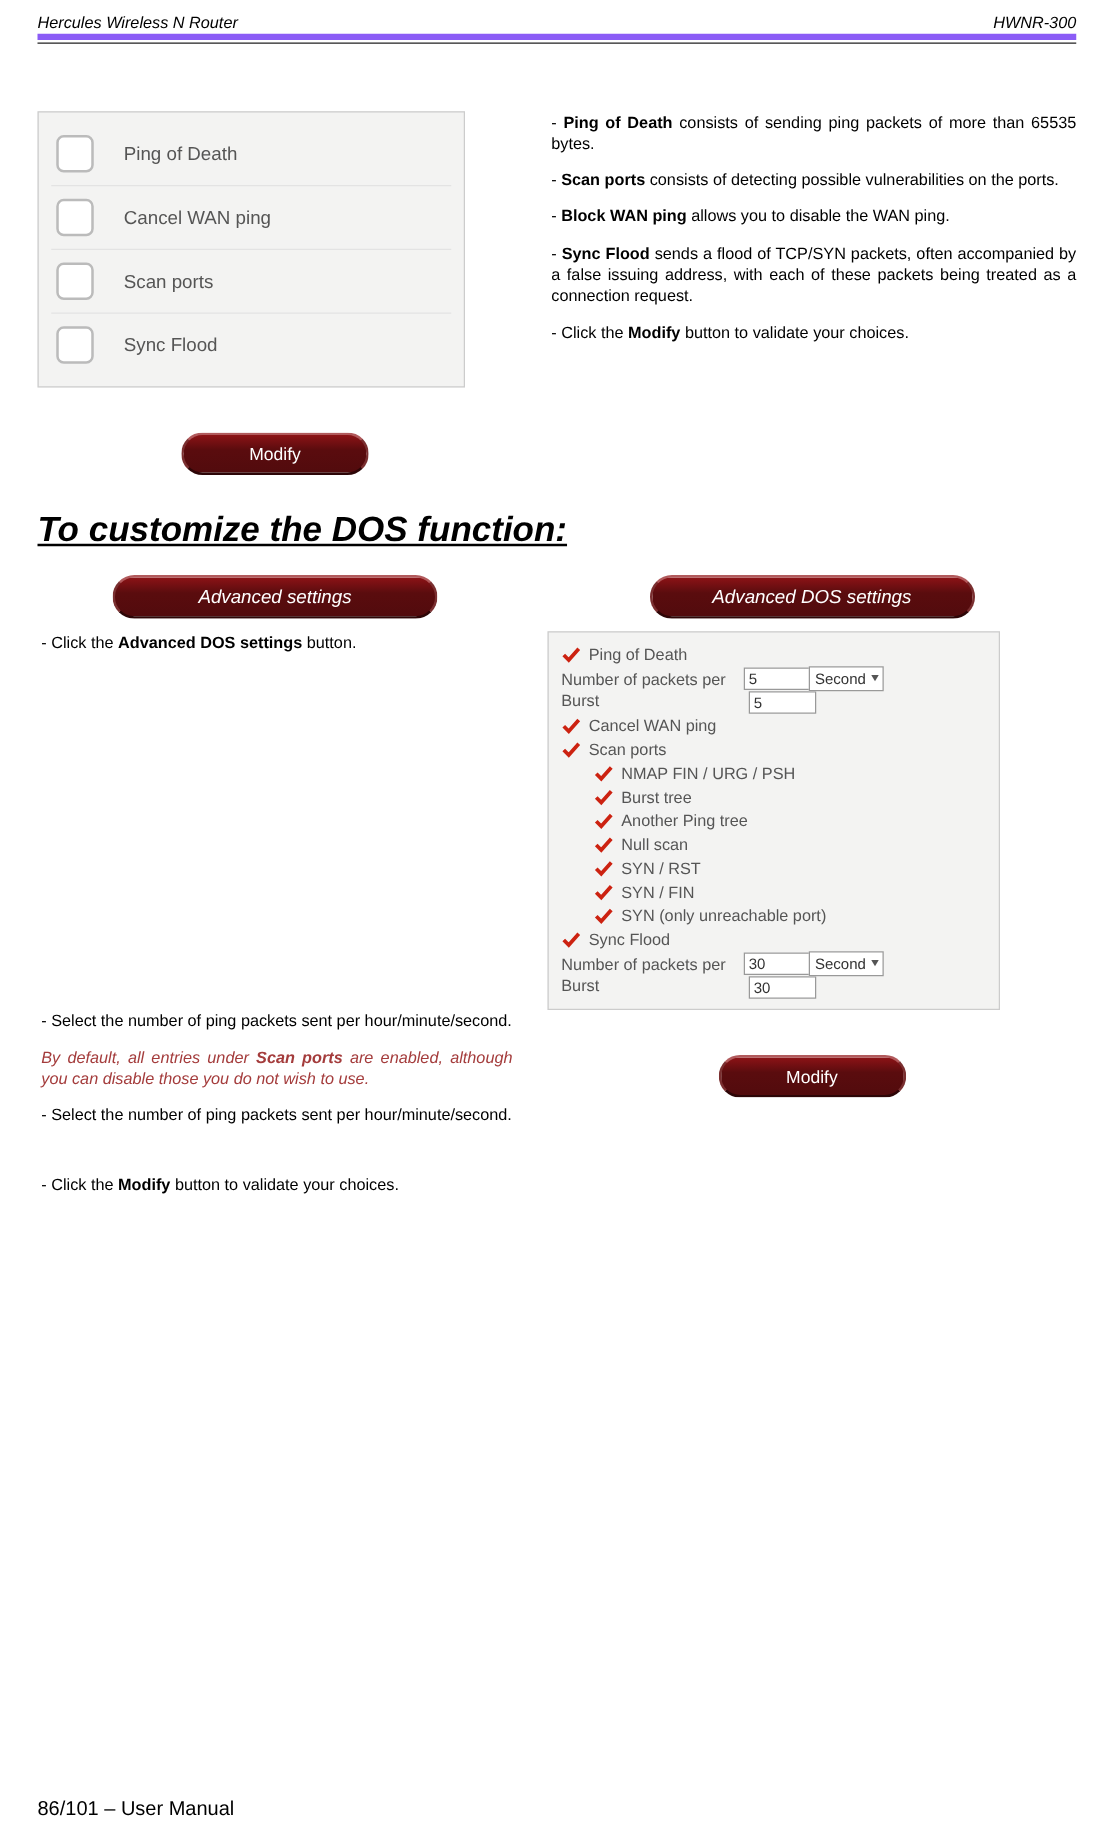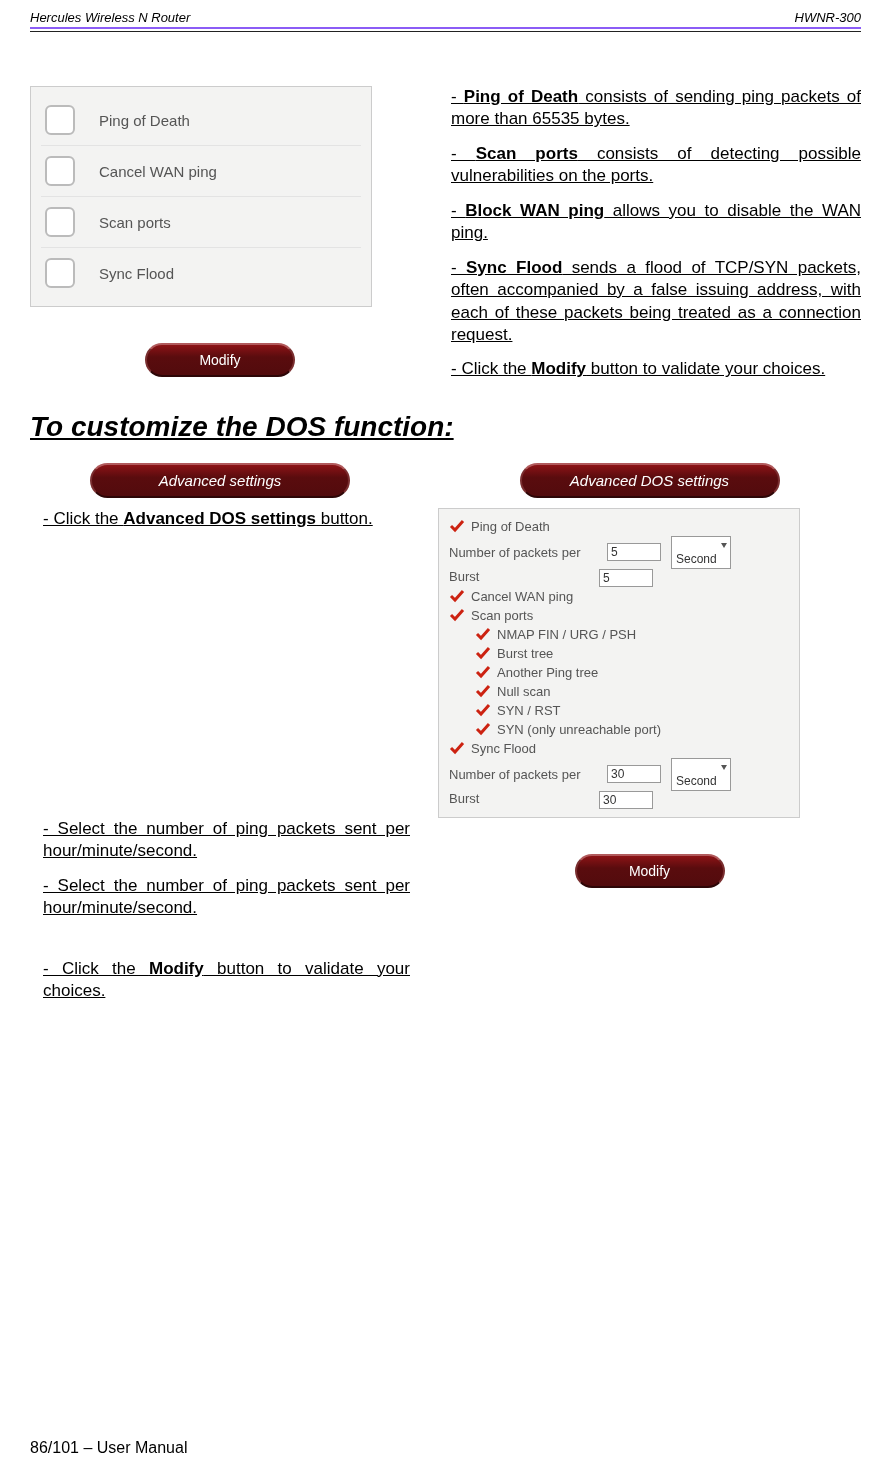--- a/index.html
+++ b/index.html
@@ -13,21 +13,21 @@
     font-size: 14px;
   }
   .page {
     padding: 10px 30px 20px 30px;
   }
   .header {
     display: flex;
     justify-content: space-between;
     font-style: italic;
     font-size: 13px;
-    border-bottom: 2px solid #8b5cf6;
+    border-bottom: 5px solid #8b5cf6;
     padding-bottom: 2px;
     margin-bottom: 2px;
   }
   .header-rule2 {
     border-bottom: 1px solid #222;
     margin-bottom: 28px;
   }
   .content {
     display: grid;
     grid-template-columns: 380px 1fr;
@@ -79,36 +79,36 @@
   .settings-list .srow {
     display: flex; align-items: center; gap: 6px;
     padding: 2px 0;
   }
   .settings-list .indent { padding-left: 26px; }
 
   .num-row {
     display: grid;
     grid-template-columns: 146px 52px 60px;
     align-items: center;
-    gap: 12px;
+    gap: 0;
     font-size: 13px;
     color: #555;
   }
   .num-row2 {
     display: grid;
     grid-template-columns: 146px 52px;
     gap: 4px;
     font-size: 13px;
     color: #555;
   }
   .num-input {
     width: 46px; height: 16px; border: 1px solid #999; background: #fff; font-size: 12px; padding: 0 3px; color: #333;
   }
   .sel {
-    height: 18px; border: 1px solid #999; background: #fff; font-size: 12px; color: #333; display: flex; align-items: center; padding: 13px 14px 0 4px; position: relative;
+    height: 18px; border: 1px solid #999; background: #fff; font-size: 12px; color: #333; display: flex; align-items: center; padding: 0 14px 0 4px; position: relative;
   }
   .sel::after {
     content: ""; position: absolute; right: 3px; top: 6px; border-left: 3px solid transparent; border-right: 3px solid transparent; border-top: 5px solid #555;
   }
 
   
   .pill-btn {
     display: block;
     margin: 10px auto;
     width: 260px;
@@ -122,21 +122,21 @@
     background: linear-gradient(#8c1316, #5a0c0e 40%, #520b0d);
     border-top: 2px solid #b15a5c;
     border-bottom: 2px solid #2d0607;
     border-left: 2px solid #7a2f30;
     border-right: 2px solid #7a2f30;
     box-sizing: border-box;
   }
   .pill-btn.small { width: 150px; font-size: 14px; font-style: normal; }
 
   
-  .para { margin: 0 0 12px 13px; text-align: justify; font-size: 17px; line-height: 1.32; text-decoration: underline; }
+  .para { margin: 0 0 12px 3px; text-align: justify; font-size: 13px; line-height: 1.32; }
   .para em { font-style: italic; color: #a43c3c; }
 
   .footer {
     position: absolute;
     bottom: 18px;
     left: 30px;
     font-size: 16px;
     margin-top: 45px;
   }
   .spacer-l { height: 26px; }
@@ -277,20 +277,28 @@
               </svg>
             </span>
           <span>SYN / RST</span>
         </div>
         <div class="srow indent">
           <span class="red-chk">
               <svg viewBox="0 0 16 14">
                 <polyline points="2,7 6,11 14,2" fill="none" stroke="#c21" stroke-width="3"></polyline>
               </svg>
             </span>
+          <span>SYN / FIN</span>
+        </div>
+        <div class="srow indent">
+          <span class="red-chk">
+              <svg viewBox="0 0 16 14">
+                <polyline points="2,7 6,11 14,2" fill="none" stroke="#c21" stroke-width="3"></polyline>
+              </svg>
+            </span>
           <span>SYN (only unreachable port)</span>
         </div>
 
         <div class="srow">
           <span class="red-chk">
               <svg viewBox="0 0 16 14">
                 <polyline points="2,7 6,11 14,2" fill="none" stroke="#c21" stroke-width="3"></polyline>
               </svg>
             </span>
           <span>Sync Flood</span>
@@ -302,20 +310,21 @@
         </div>
         <div class="num-row2">
           <span>Burst</span>
           <input class="num-input" value="30" style="">
         </div>
       </div>
     </div>
 
     <div class="right-col">
       <p class="para">- Select the number of ping packets sent per hour/minute/second.</p>
+      <p class="para"><em><span>By default, all entries under </span><b>Scan ports</b><span> are enabled, although you can disable those you do not wish to use.</span></em></p>
       <p class="para">- Select the number of ping packets sent per hour/minute/second.</p>
     </div>
 
     <div class="left-col">
       <div class="spacer-l"></div>
       <div class="pill-btn small">Modify</div>
     </div>
 
     <div class="right-col">
       <div class="spacer-l"></div>

